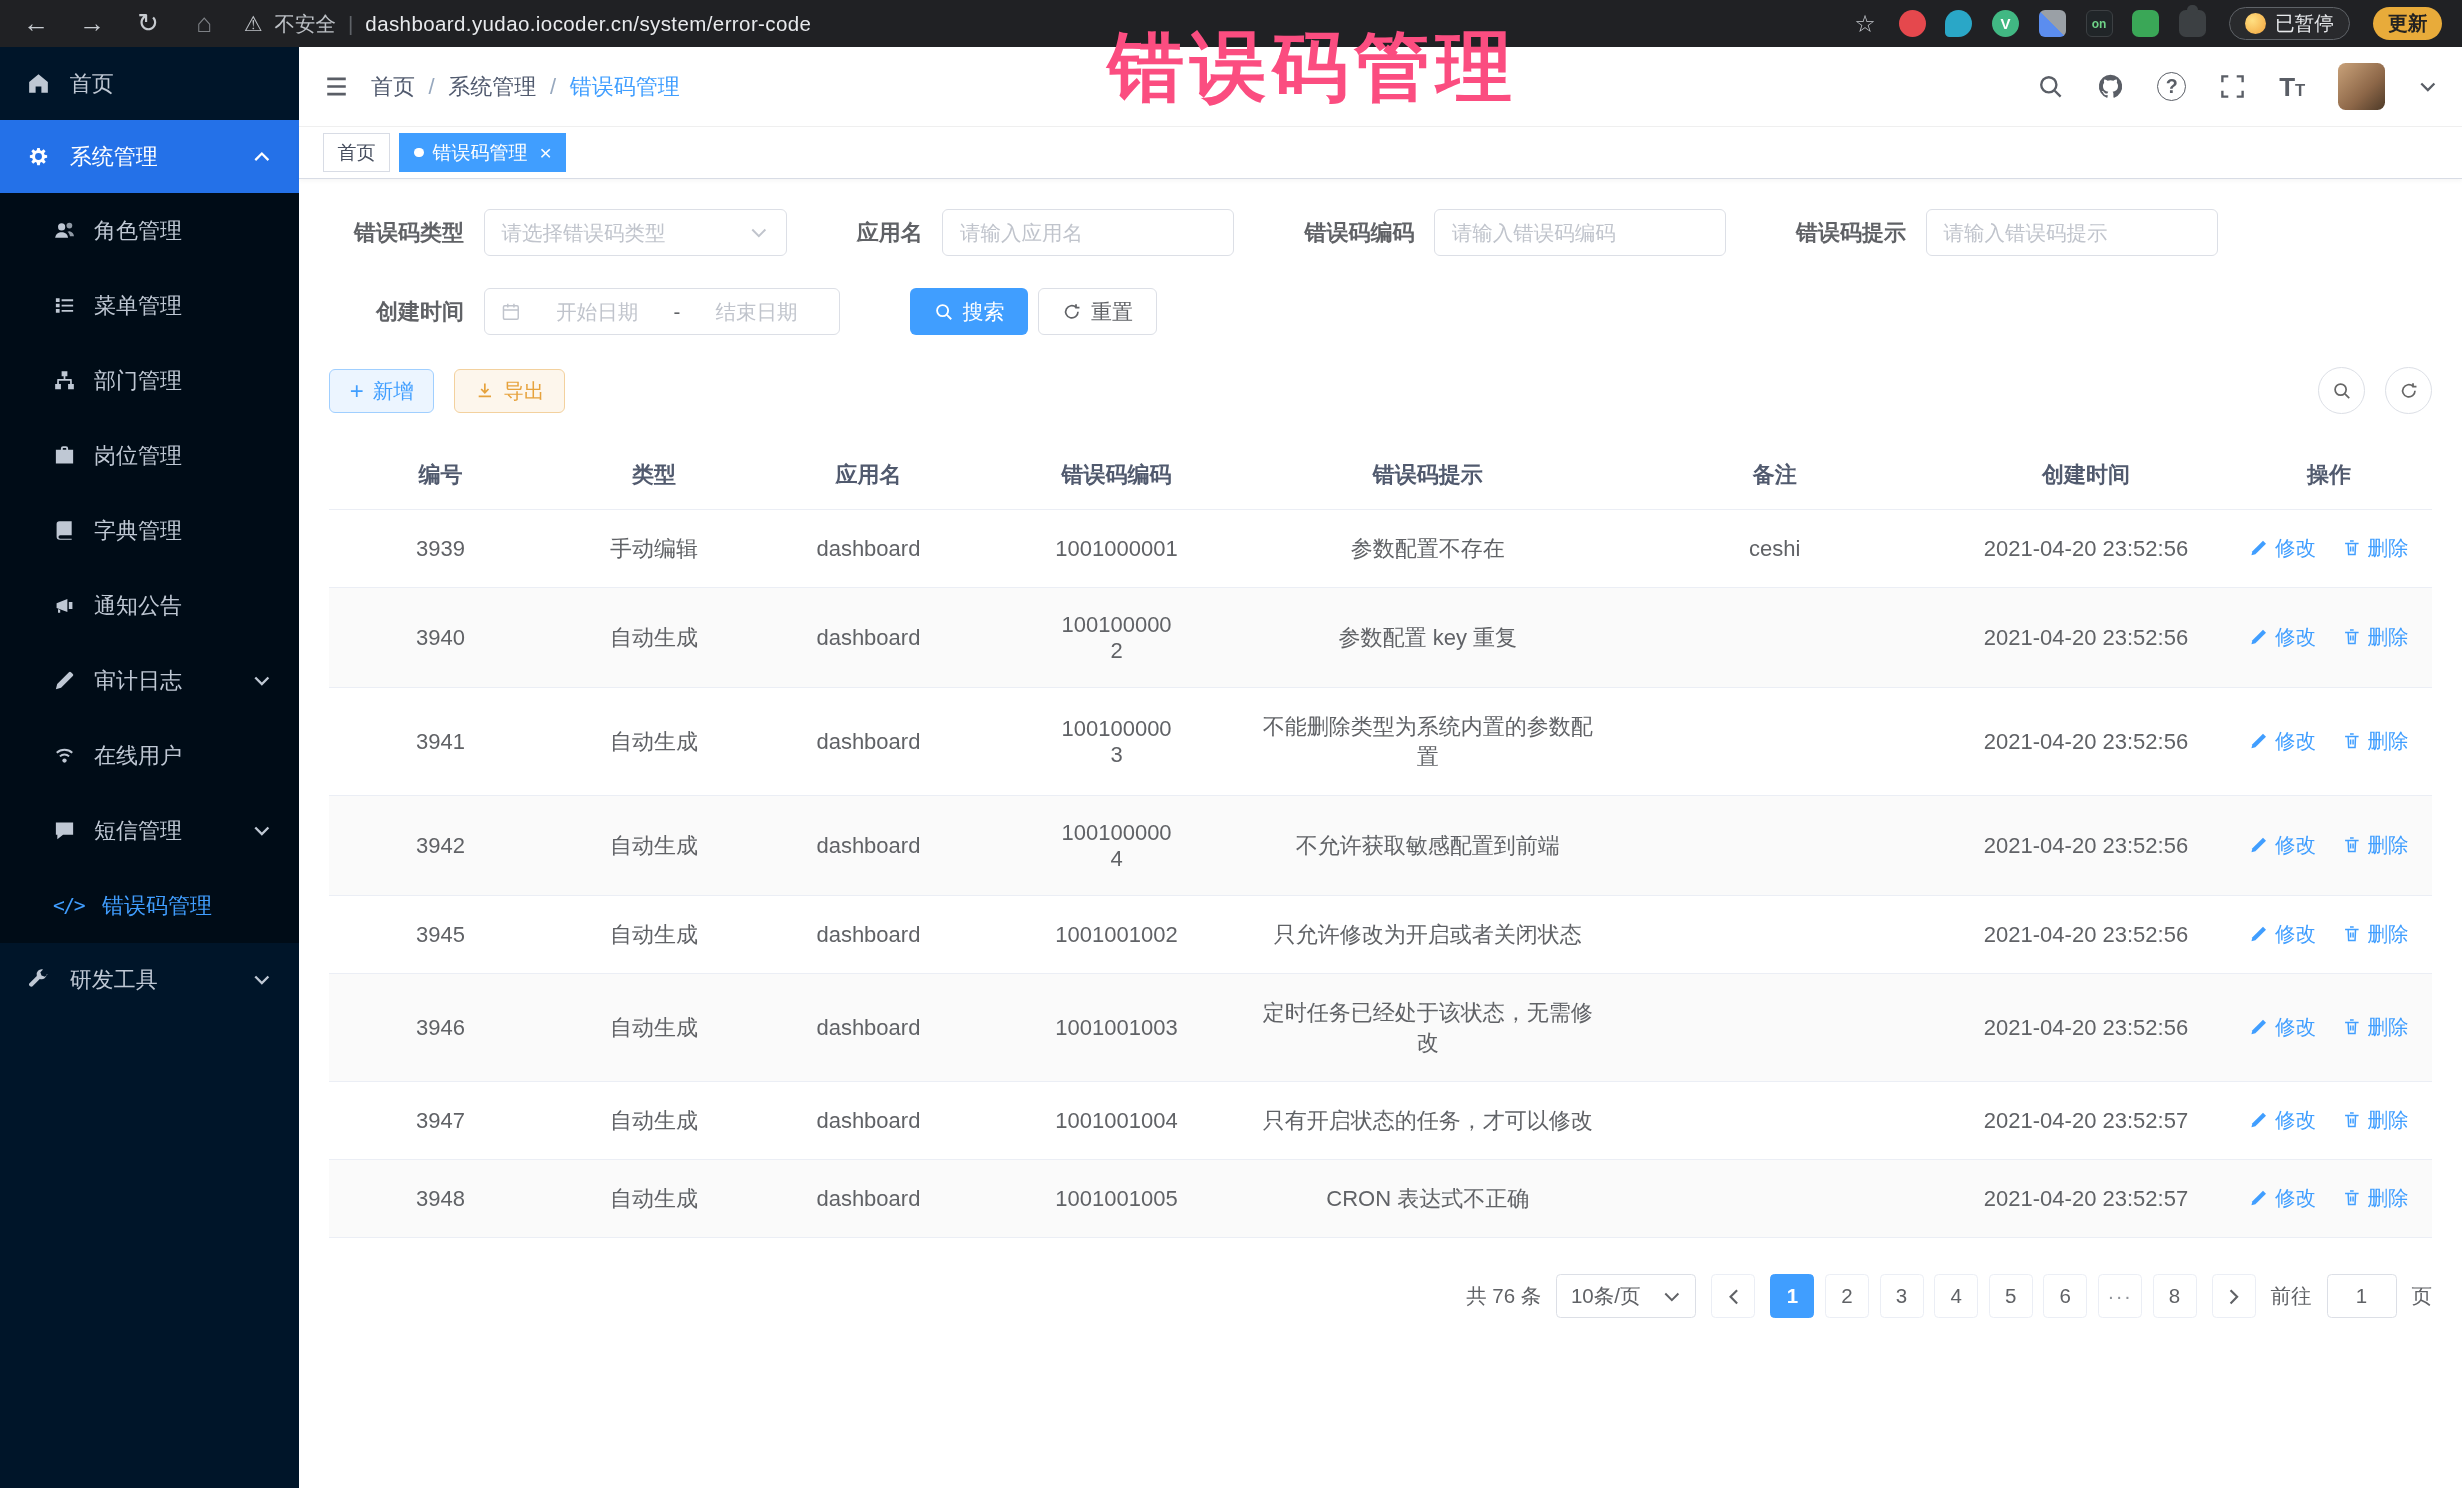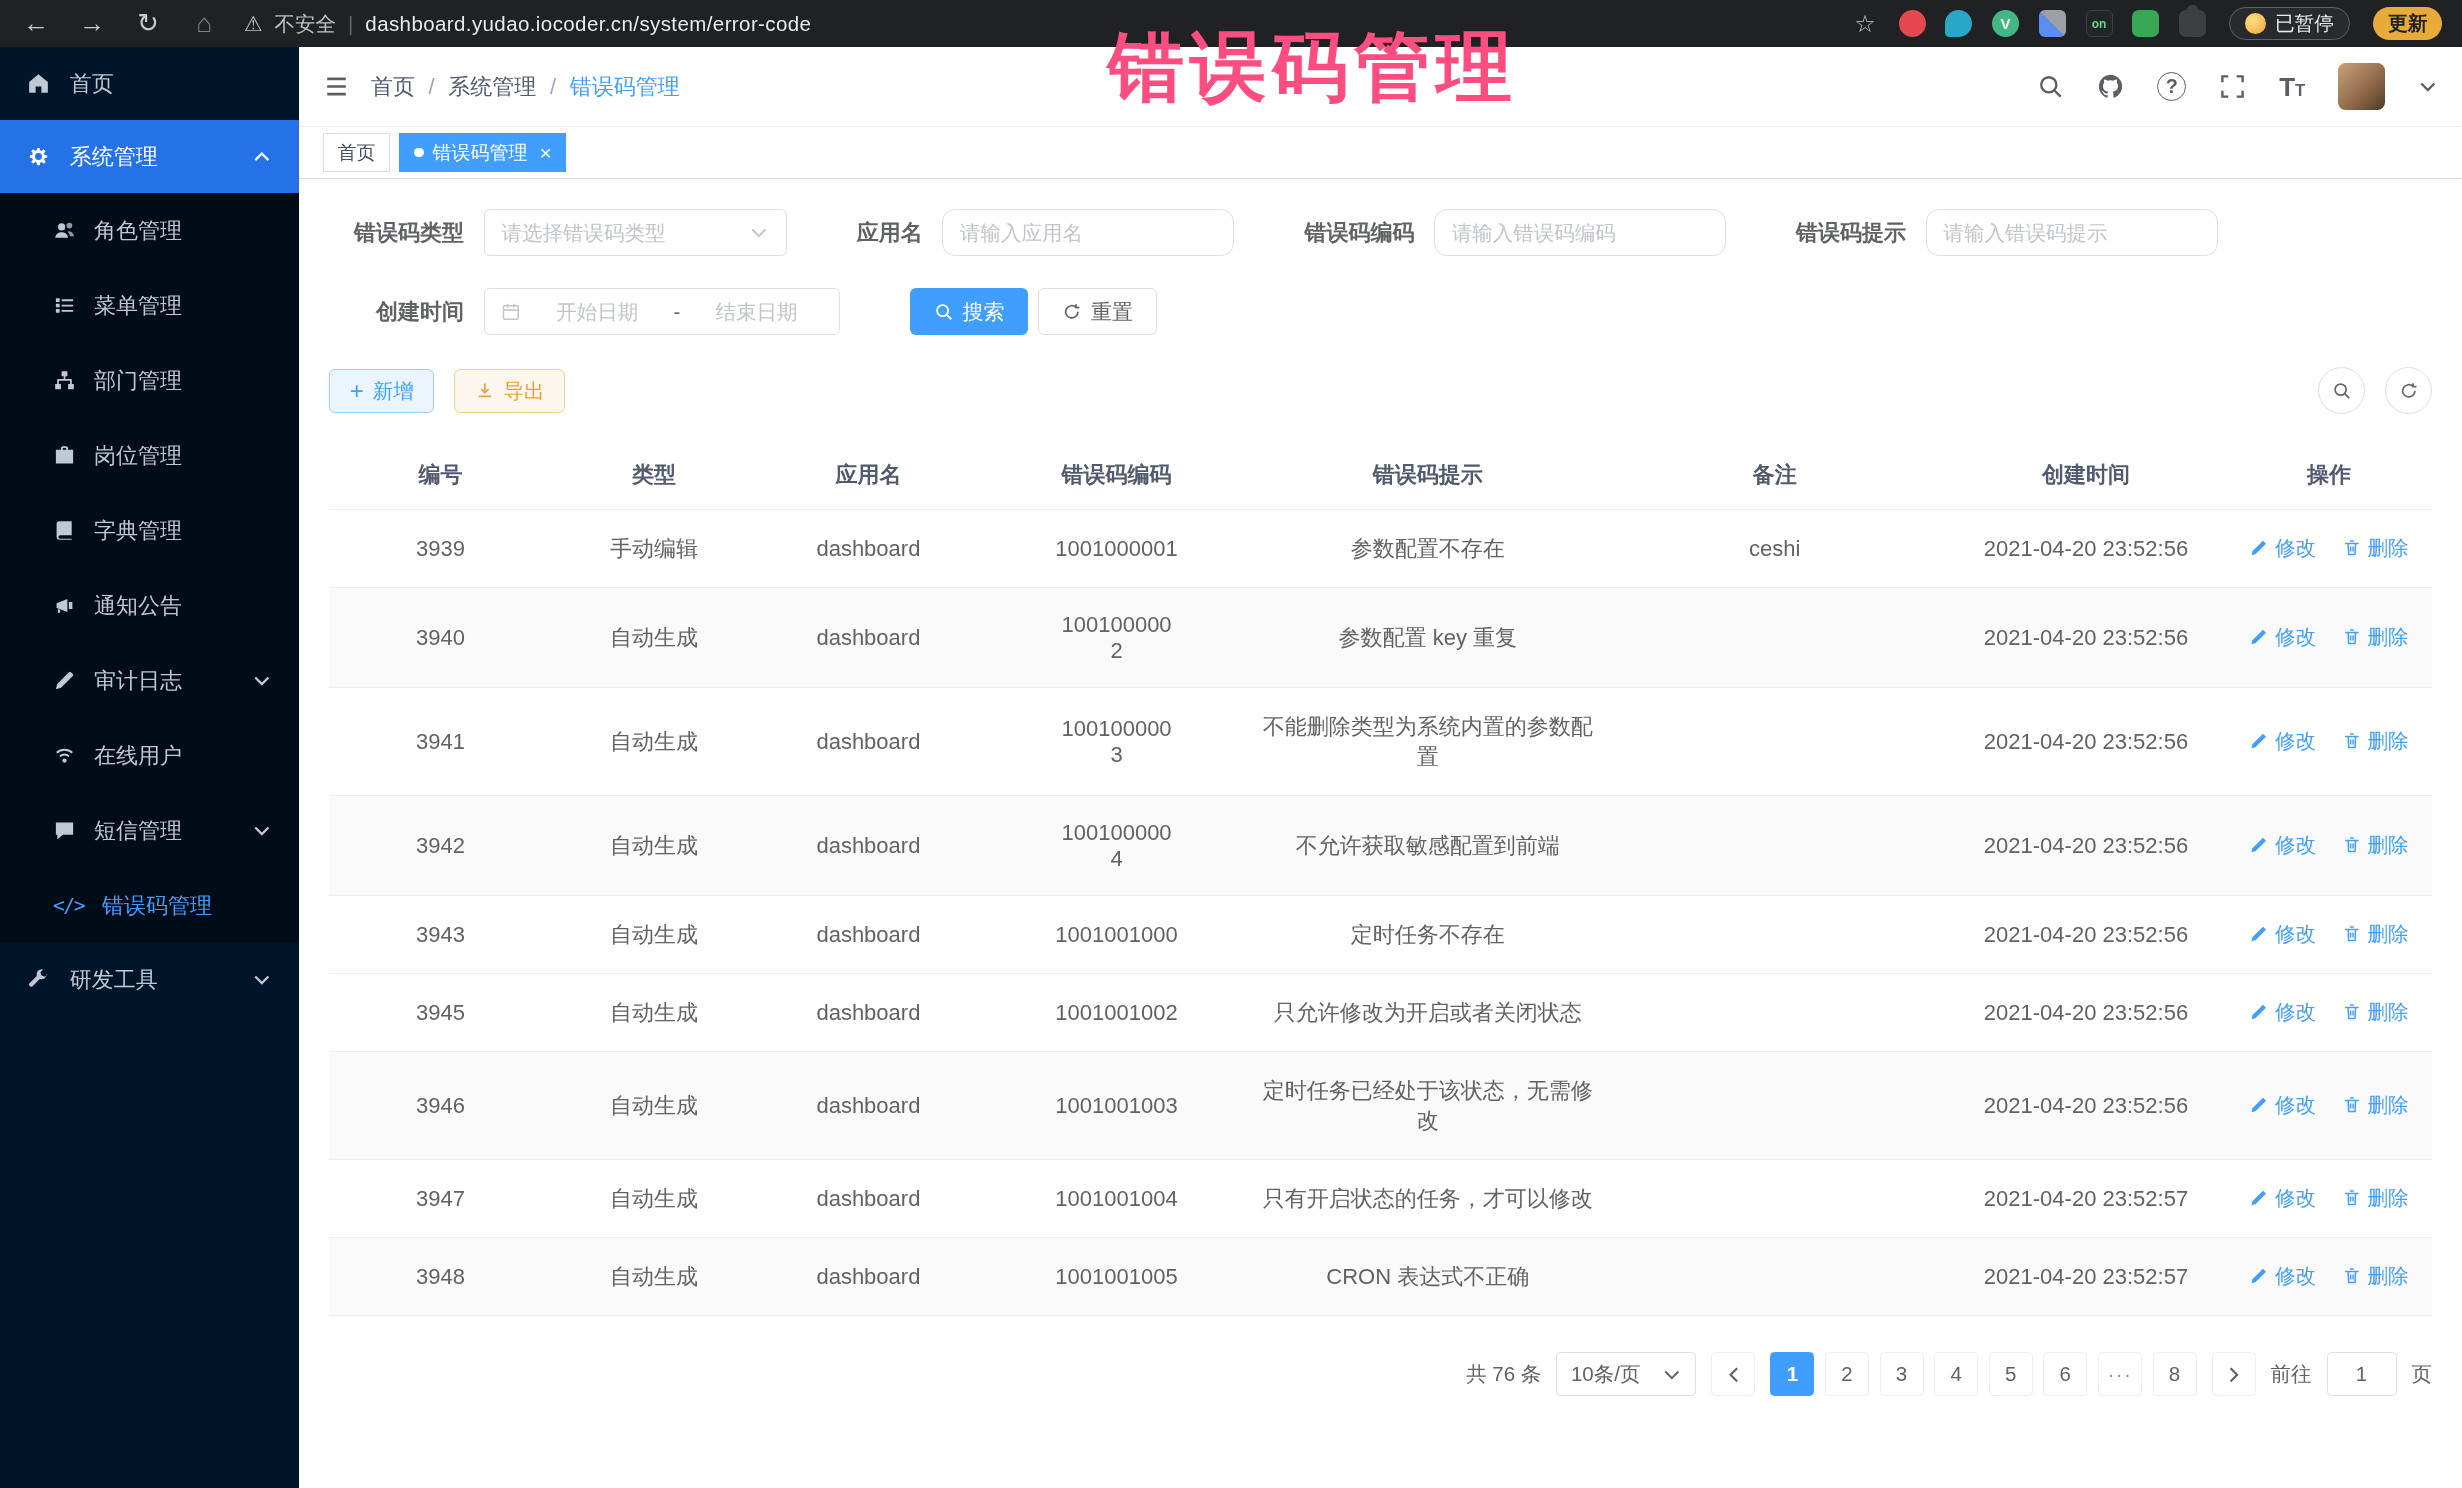--- a/index.html
+++ b/index.html
@@ -85,21 +85,21 @@
   
   .content { flex: 1; padding: 30px 30px 0; position: relative; min-width: 0; }
   .frow { display: flex; align-items: center; margin-bottom: 32px; }
   .fitem { display: flex; align-items: center; margin-right: 70px; }
   .flabel { font-size: 22px; font-weight: bold; color: #606266; margin-right: 19.7px; white-space: nowrap; }
   .flabel.w1 { width: 135px; text-align: right; }
   .control { height: 47px; border: 0.8px solid #dcdfe6; border-radius: 6px; background: #fff; display: flex; align-items: center; padding: 0 16.7px; font-size: 20.5px; color: #c0c4cc; gap: 10.6px; }
   .control input { border: none; outline: none; background: transparent; font-size: 20.5px; color: #606266; width: 100%; font-family: inherit; }
   .control input::placeholder { color: #c0c4cc; }
   .sel { width: 303px; justify-content: space-between; cursor: pointer; }
-  .inp { width: 292px; border-radius: 13px; }
+  .inp { width: 292px; }
   .daterange { width: 356px; }
   .daterange .dash { color: #606266; }
   .daterange .dph { flex: 1; text-align: center; }
 
   .btn { height: 47px; border-radius: 6px; border: 0.8px solid transparent; display: inline-flex; align-items: center; justify-content: center; gap: 9px; font-size: 21px; padding: 0 23px; cursor: pointer; font-family: inherit; }
   .btn-primary { background: #409eff; color: #fff; }
   .btn-default { background: #fff; border-color: #dcdfe6; color: #606266; }
   .btn-sm { height: 44px; font-size: 20.5px; padding: 0 19.7px; }
   .btn-plain-blue { background: #ecf5ff; border-color: #a0cfff; color: #409eff; }
   .btn-plain-warn { background: #fdf6ec; border-color: #f3d19e; color: #e6a23c; }
@@ -522,43 +522,20 @@
                 </a>
                 <a class="oplink">
                   <svg class="i-sm" viewBox="0 0 16 16">
                     <path d="M2.5 4.5h11M6.5 2.5h3M5 4.5l.4 9h5.2l.4-9M7 7v4M9 7v4" fill="none" stroke="currentColor" stroke-width="1.2"></path>
                   </svg>
                   <span>删除</span>
                 </a>
               </td>
             </tr>
 
-            <tr>
-              <td>3943</td>
-              <td>自动生成</td>
-              <td>dashboard</td>
-              <td class="code">1001001000</td>
-              <td>定时任务不存在</td>
-              <td></td>
-              <td>2021-04-20 23:52:56</td>
-              <td>
-                <a class="oplink">
-                  <svg class="i-sm" viewBox="0 0 16 16">
-                    <path fill="currentColor" d="M2 14l.8-3.2 8.6-8.6 2.4 2.4-8.6 8.6z"></path>
-                  </svg>
-                  <span>修改</span>
-                </a>
-                <a class="oplink">
-                  <svg class="i-sm" viewBox="0 0 16 16">
-                    <path d="M2.5 4.5h11M6.5 2.5h3M5 4.5l.4 9h5.2l.4-9M7 7v4M9 7v4" fill="none" stroke="currentColor" stroke-width="1.2"></path>
-                  </svg>
-                  <span>删除</span>
-                </a>
-              </td>
-            </tr>
 
 
             <tr>
               <td>3945</td>
               <td>自动生成</td>
               <td>dashboard</td>
               <td class="code">1001001002</td>
               <td>只允许修改为开启或者关闭状态</td>
               <td></td>
               <td>2021-04-20 23:52:56</td>

